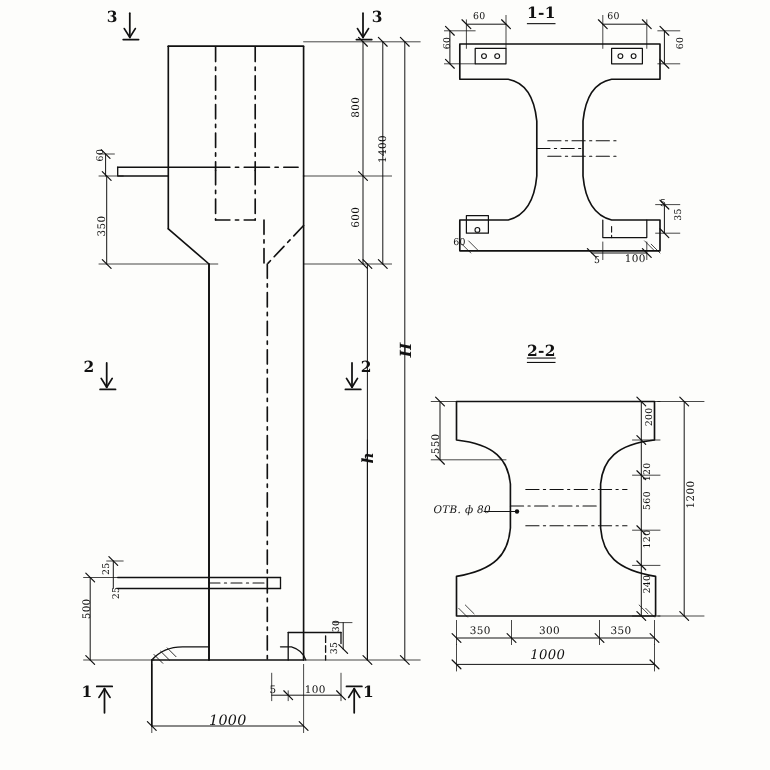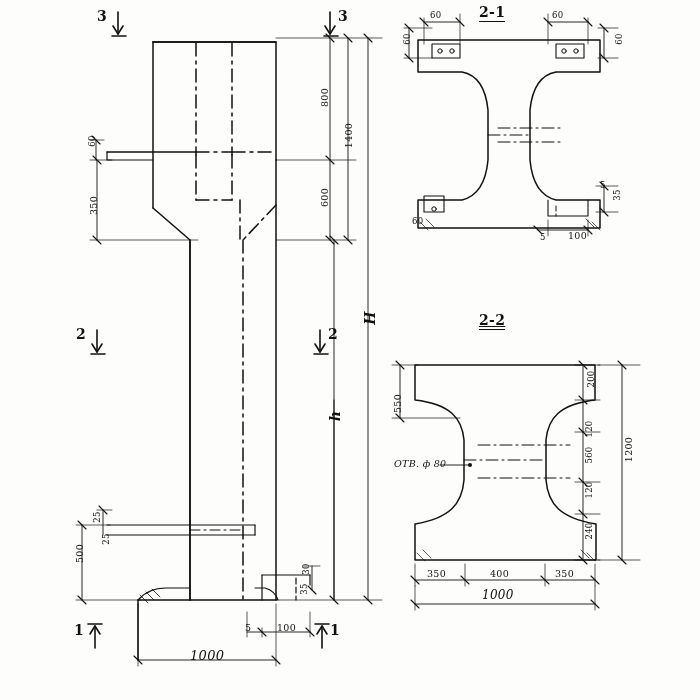--- a/index.html
+++ b/index.html
@@ -296,21 +296,21 @@
       <path d="M591,576 L599,584" stroke-width="1.1"></path>
       <path d="M415,604 L595,604" stroke-width="0.9"></path>
       <path d="M415,586 L415,610" stroke-width="0.7"></path>
       <path d="M595,586 L595,610" stroke-width="0.7"></path>
       <path d="M411,600 L419,608" stroke-width="1.1"></path>
       <path d="M591,600 L599,608" stroke-width="1.1"></path>
 
     </g>
   </svg>
 
-  <div class="lbl big underline-title" style="left:479px; top:4px;">2-1</div>
+  <div class="lbl big underline-title" style="left:479px; top:4px;">1-1</div>
   <div class="lbl big underline-title" style="left:479px; top:312px;text-decoration:underline;">2-2</div>
 
   <div class="lbl big" style="left:97px; top:8px;">3</div>
   <div class="lbl big" style="left:338px; top:8px;">3</div>
   <div class="lbl big" style="left:76px; top:326px;">2</div>
   <div class="lbl big" style="left:328px; top:326px;">2</div>
   <div class="lbl big" style="left:74px; top:622px;">1</div>
   <div class="lbl big" style="left:330px; top:622px;">1</div>
 
   <div class="lbl small rot90b" style="left:309px; top:92px; width:30px; text-align:center;">800</div>
@@ -340,18 +340,18 @@
   <div class="lbl small" style="left:568px; top:230px;">100</div>
 
   <div class="lbl small rot90b" style="left:380px; top:398px; width:34px; text-align:center;">550</div>
   <div class="lbl tiny rot90b" style="left:578px; top:374px; width:26px; text-align:center;">200</div>
   <div class="lbl tiny rot90b" style="left:576px; top:424px; width:26px; text-align:center;">120</div>
   <div class="lbl tiny rot90b" style="left:576px; top:450px; width:26px; text-align:center;">560</div>
   <div class="lbl tiny rot90b" style="left:576px; top:485px; width:26px; text-align:center;">120</div>
   <div class="lbl tiny rot90b" style="left:576px; top:526px; width:26px; text-align:center;">240</div>
   <div class="lbl small rot90b" style="left:610px; top:444px; width:36px; text-align:center;">1200</div>
   <div class="lbl small" style="left:427px; top:568px;">350</div>
-  <div class="lbl small" style="left:490px; top:568px;">400</div>
+  <div class="lbl small" style="left:490px; top:568px;">300</div>
   <div class="lbl small" style="left:555px; top:568px;">350</div>
   <div class="lbl ital" style="left:482px; top:588px; font-size:12px;">1000</div>
   <div class="lbl small ital" style="left:394px; top:458px;">ОТВ. ф 80</div>
 
 </div>
 
 </body></html>

